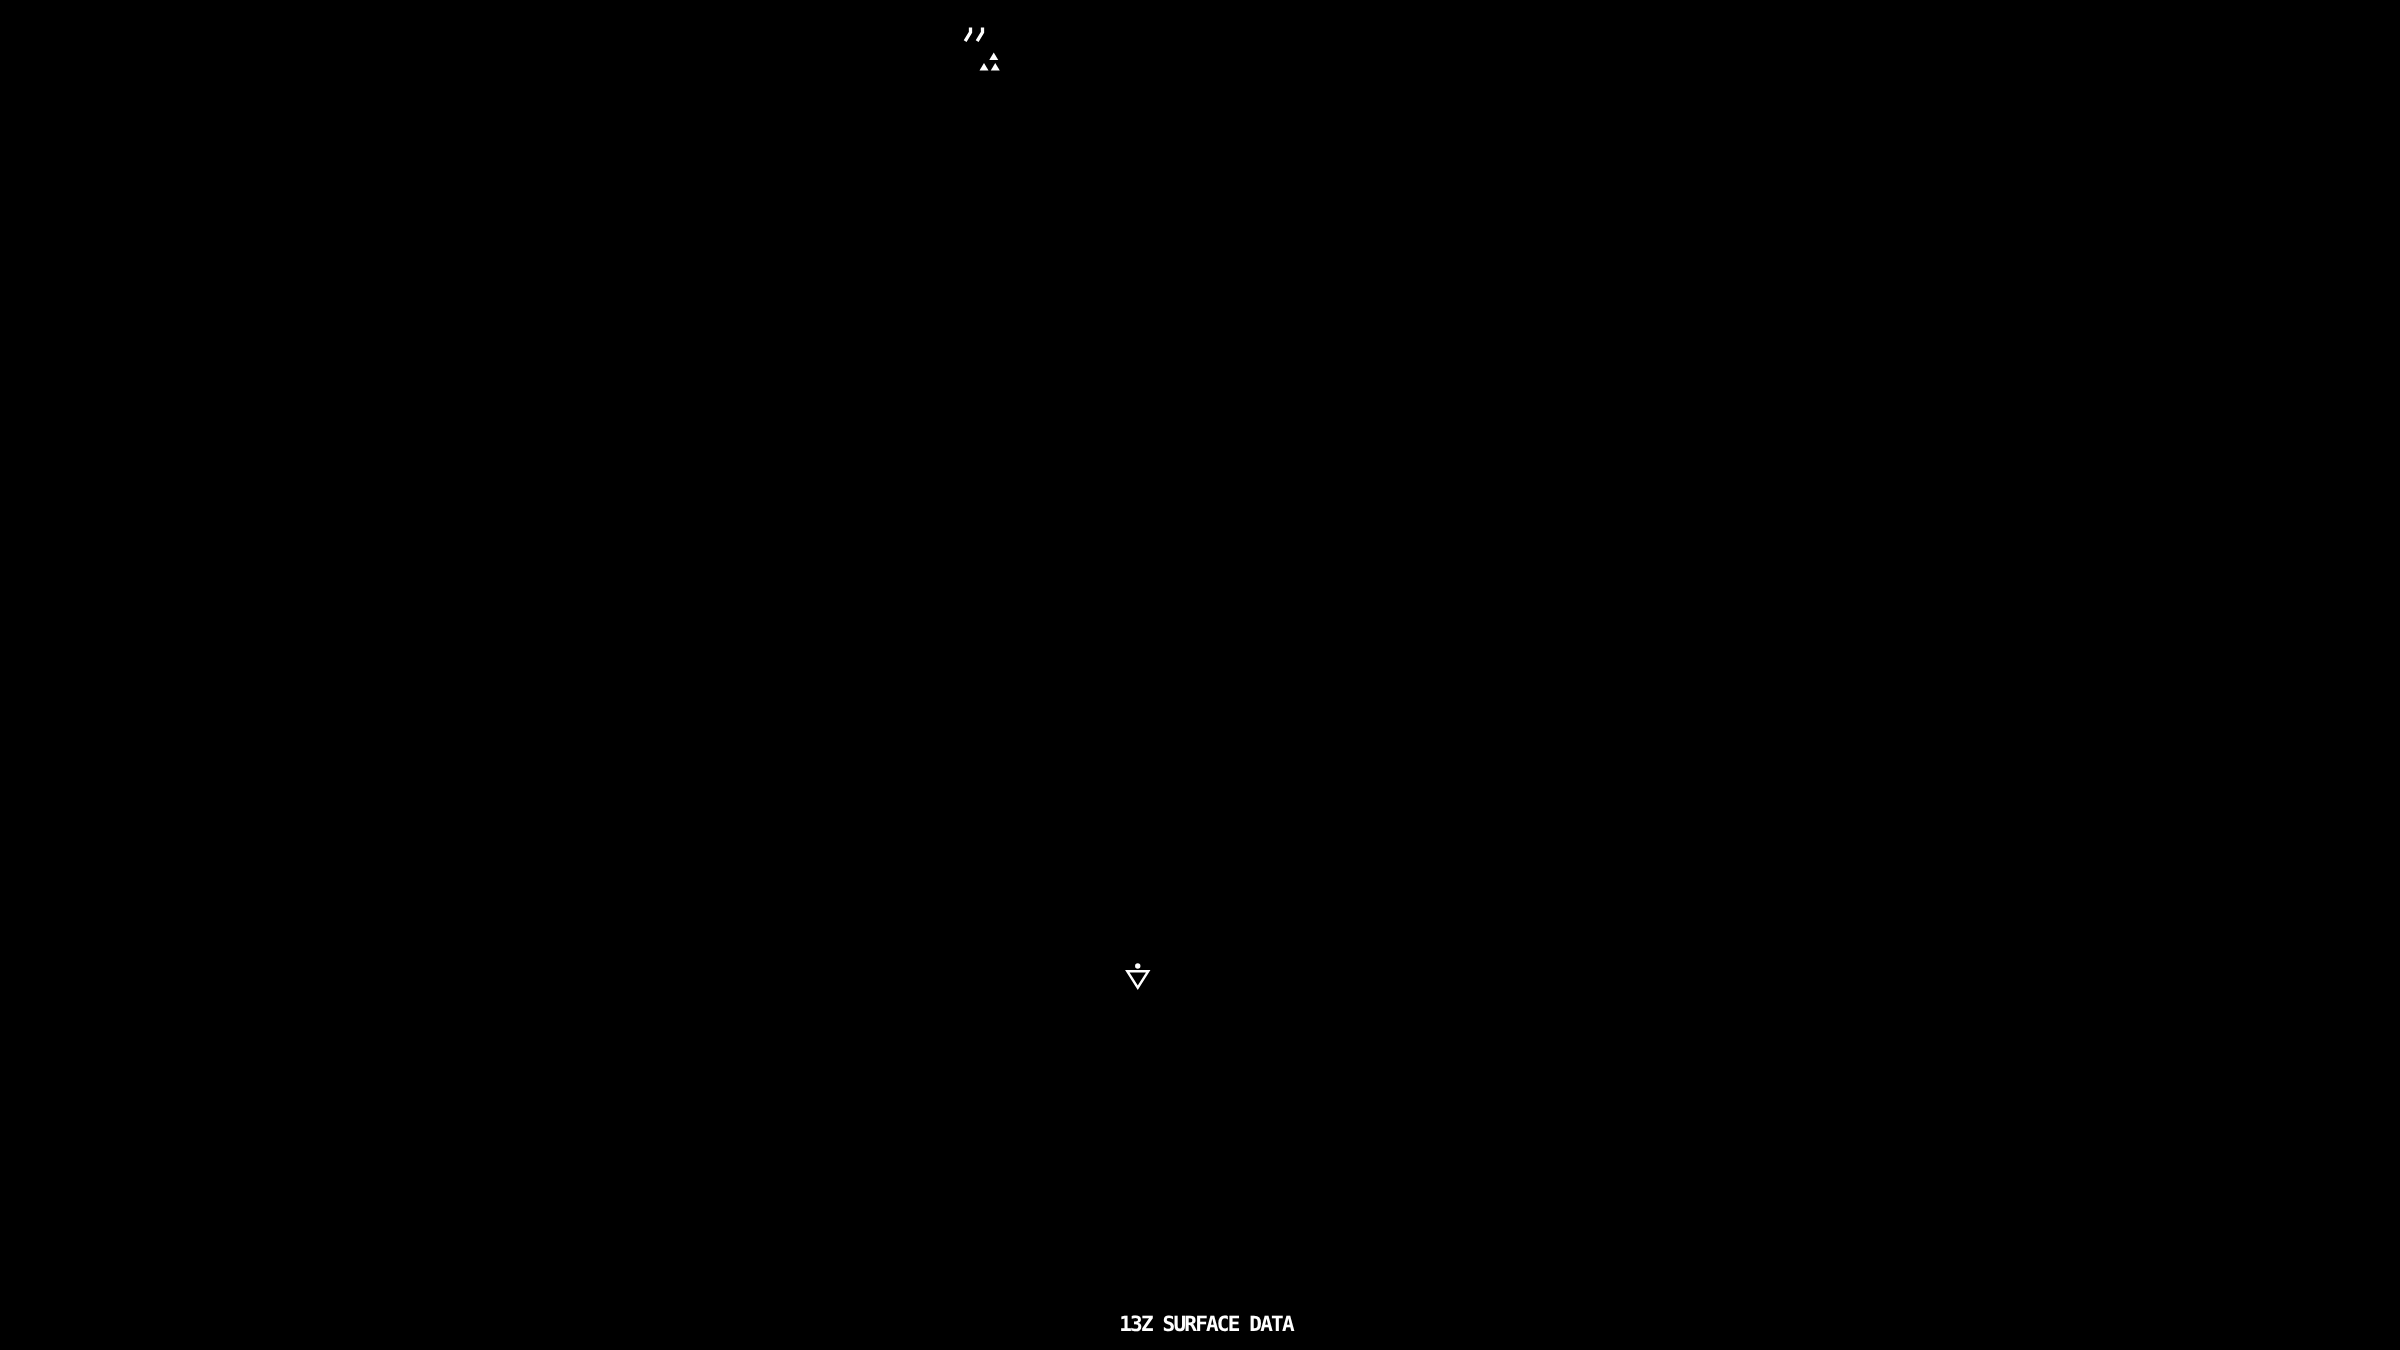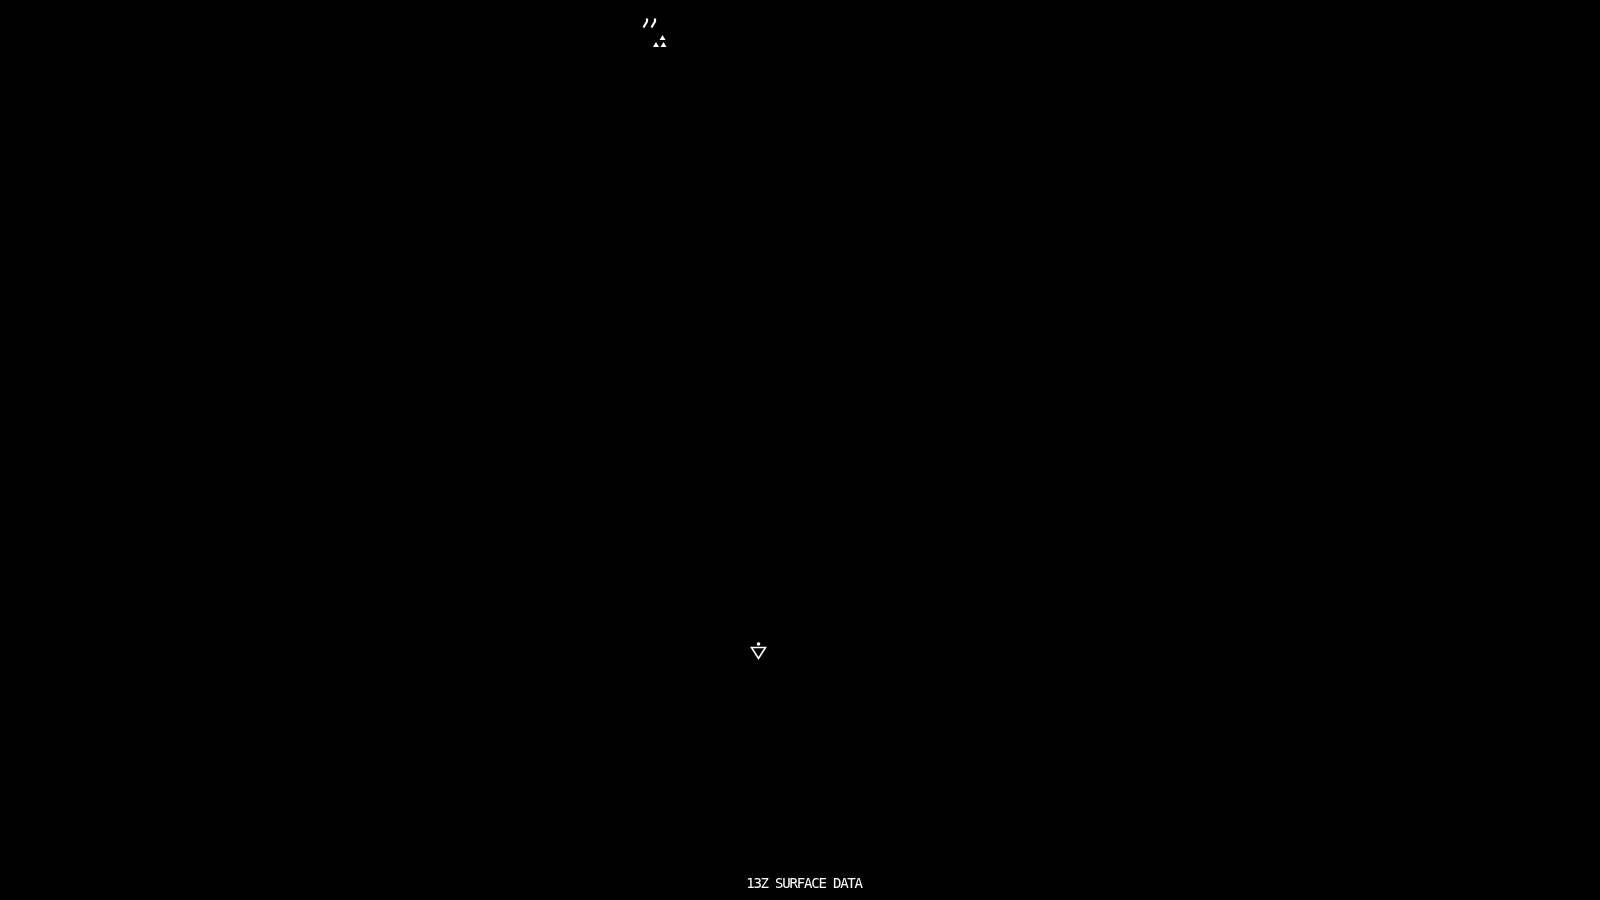--- a/index.html
+++ b/index.html
@@ -21,21 +21,21 @@
     position: absolute;
     line-height: 0;
   }
   .map-title {
     position: absolute;
     left: 804px;
     top: 875px;
     transform: translateX(-50%);
     color: #ffffff;
     font-size: 14px;
-    font-weight: normal;
+    font-weight: bold;
     letter-spacing: -1.2px;
     white-space: nowrap;
   }
 </style>
 </head>
 <body>
 
 <div class="screen">
 
   <div class="symbol" style="left: 641px; top: 17px;">

